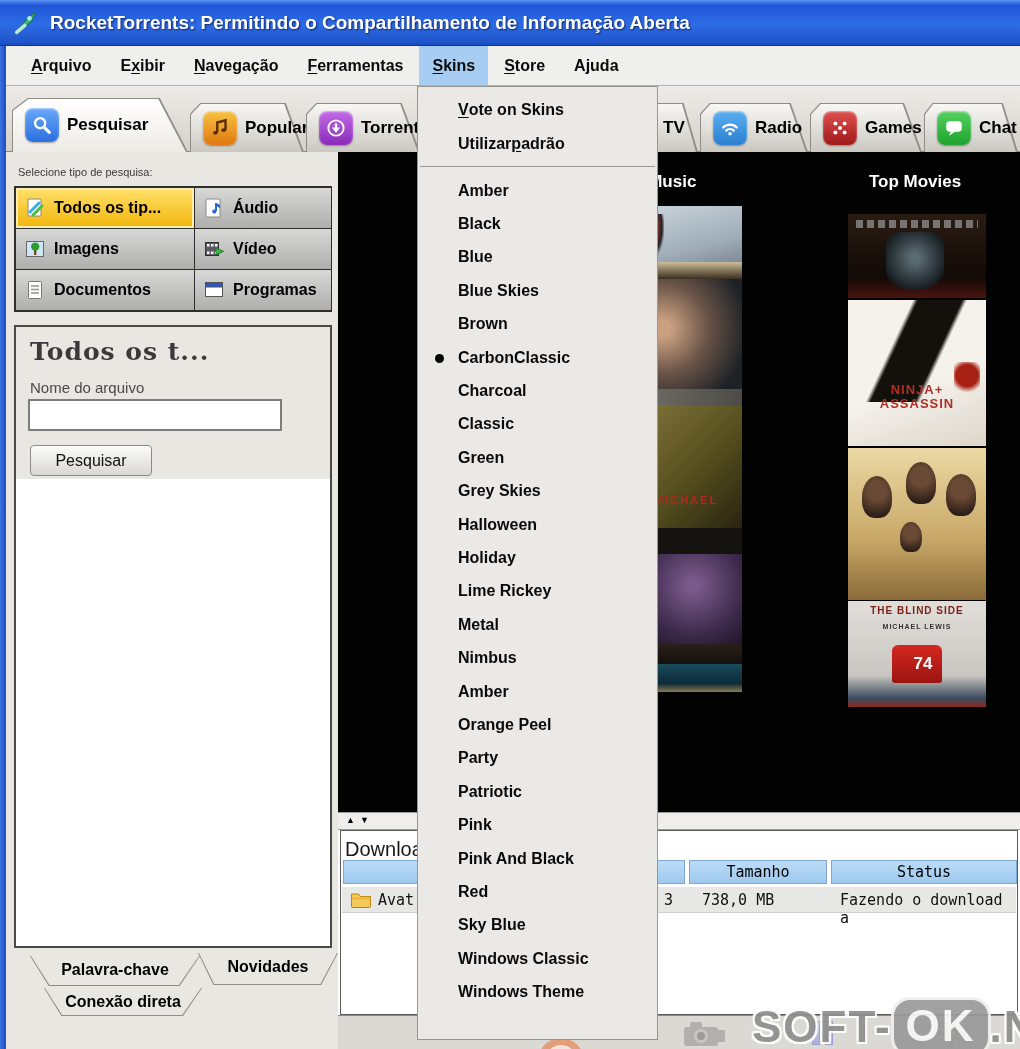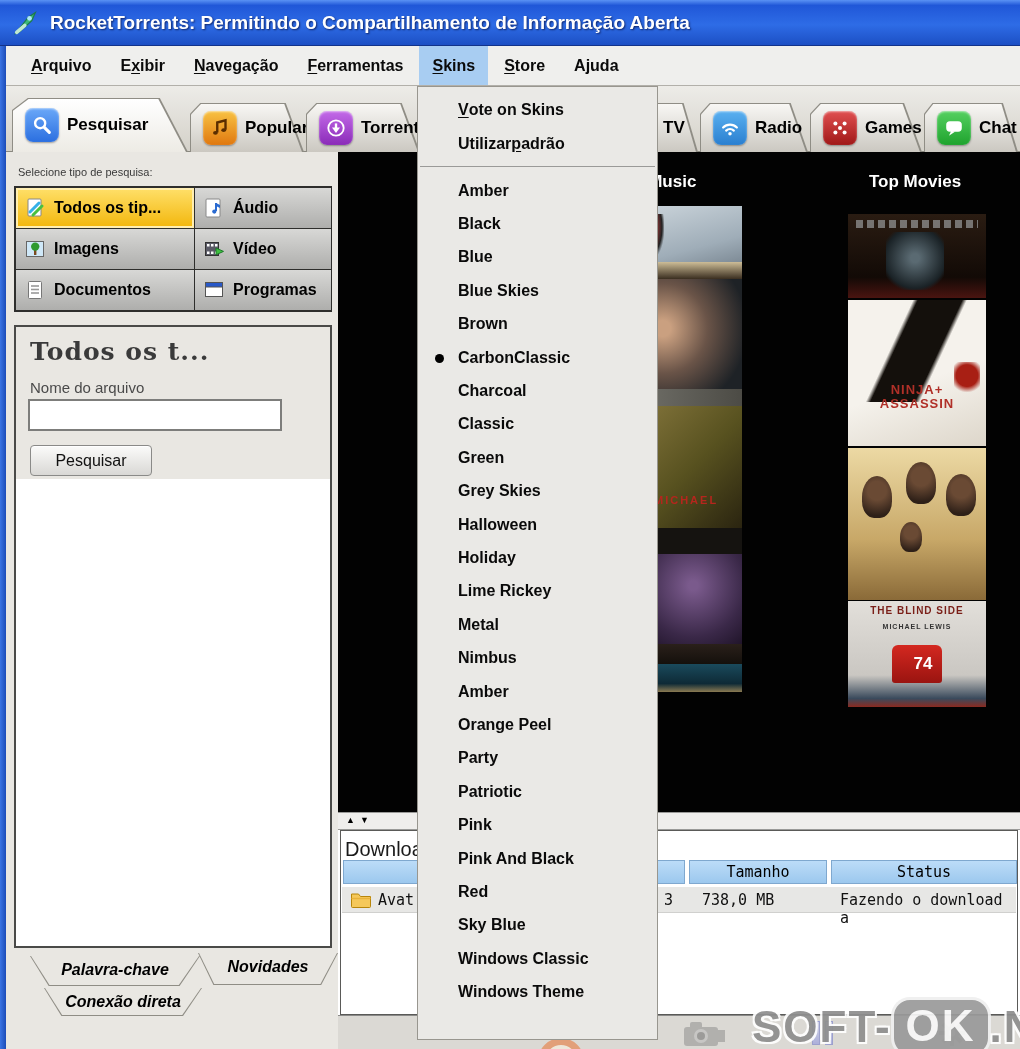--- a/index.html
+++ b/index.html
@@ -61,21 +61,21 @@
   .form-label { position:absolute; left:14px; top:52px; font-size:15px; color:#4a4a4a; }
   .form-input { position:absolute; left:12px; top:72px; width:254px; height:32px; border:2px solid #7d7d7b; background:#fff;
     font-size:15px; padding:0 6px; outline:none; }
   .form-button { position:absolute; left:14px; top:118px; width:122px; height:31px; border:1px solid #8a8a88; border-radius:4px;
     background:linear-gradient(#fbfbfa,#d9d8d5); font-size:16px; color:#111; box-shadow:inset 0 1px 0 #fff; cursor:pointer;
     font-family:"Liberation Sans",sans-serif; }
 
   .btab { position:absolute; cursor:pointer; }
   .bshape { position:absolute; inset:0; clip-path:polygon(0 0,100% 0,88% 100%,11% 100%); background:#8f8d85; }
   .bfill  { position:absolute; inset:0 1px 1px 1px; clip-path:polygon(0 0,100% 0,88% 100%,11% 100%); background:#e9e7e2; }
-  .btext { position:relative; text-align:center; line-height:28px; font-weight:bold; font-size:16px; color:#000;font-style:italic; }
+  .btext { position:relative; text-align:center; line-height:28px; font-weight:bold; font-size:16px; color:#000; }
 
   
   .content-black { position:absolute; left:338px; top:152px; width:682px; height:660px; background:#020202; overflow:hidden; }
   .col-header { position:absolute; color:#fff; font-weight:bold; font-size:17px; text-align:center; }
   .poster { position:absolute; overflow:hidden; }
 
   
   .mp1 { background:linear-gradient(165deg,#cfd8de 0%,#9fadb8 70%,#7e8b96 100%); }
   .mp1 .fig { position:absolute; left:18px; top:8px; width:26px; height:44px;
     background:radial-gradient(ellipse at 50% 30%,#d44 10%,#222 60%,transparent 75%); }

